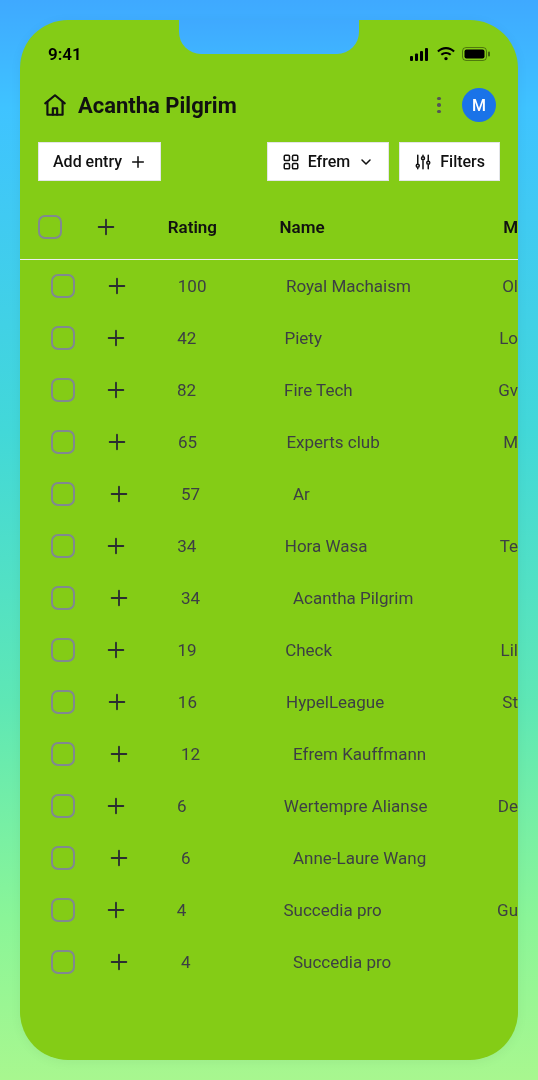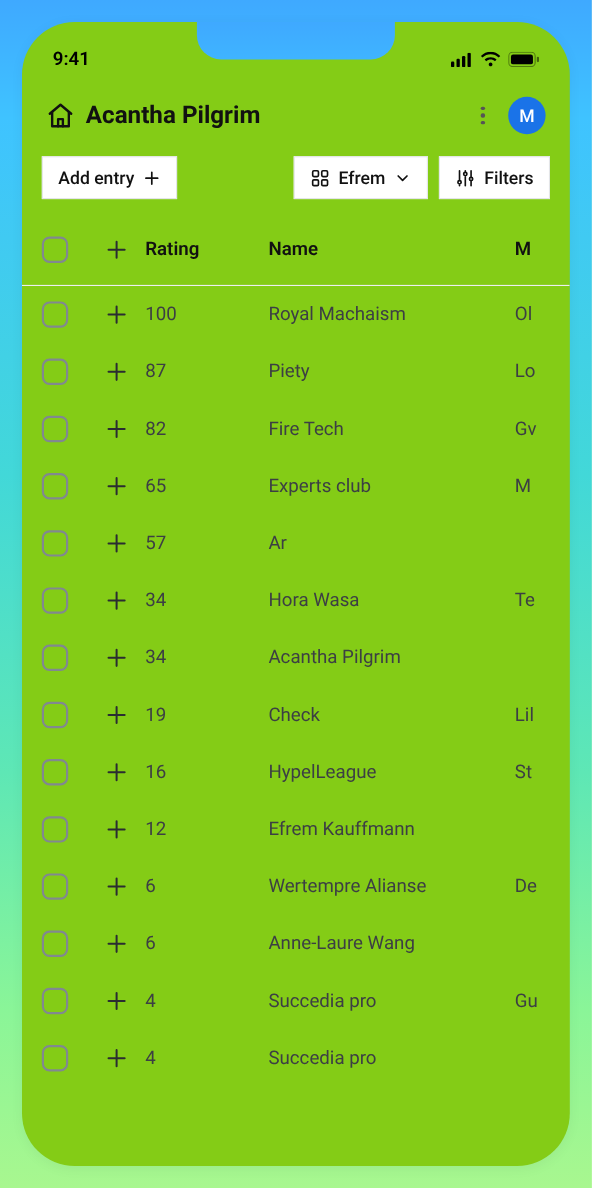--- a/index.html
+++ b/index.html
@@ -75,27 +75,27 @@
     background:#fff;
   }
   .table-wrap { overflow: hidden; }
   .thead {
     display:flex; align-items:center;
     padding: 20px 0 20px 18px;
     border-bottom: 1px solid #eceef0;
   }
   .col-check { width: 44px; display:flex; align-items:center; }
   .col-plus  { width: 48px; display:flex; align-items:center; justify-content:center; }
-  .col-rating{ width: 114px; padding-left: 2px; }
+  .col-rating{ width: 114px; padding-left: 2px; margin-left: 36px; }
   .col-name  { width: 224px; }
   .col-m     { flex: 0 0 auto; }
   .thead .lbl { font-size: 17px; font-weight: 600; color: #111; }
   .row {
     display:flex; align-items:center;
-    padding: 14px 0 14px 18px;
+    padding: 14px 0 14px 31px;
     color: #3c3f44;
     font-size: 17px;
   }
   .checkbox {
     width: 24px; height: 24px; border: 2px solid #818891; border-radius: 7px;
   }
   .plus-icon { display:inline-flex; }
   .cell { white-space: nowrap; overflow: hidden; text-overflow: clip; }
   svg { display:block; }
 </style>
@@ -220,21 +220,21 @@
           <div class="col-check">
             <div class="checkbox"></div>
           </div>
           <div class="col-plus">
             <span class="plus-icon">
               <svg width="22" height="22" viewBox="0 0 24 24" fill="none" stroke="#2a2d31" stroke-width="2" stroke-linecap="round">
                 <path d="M12 4v16M4 12h16"></path>
               </svg>
             </span>
           </div>
-          <div class="col-rating cell">87</div>
+          <div class="col-rating cell">42</div>
           <div class="col-name cell">Piety</div>
           <div class="col-m cell">Lo</div>
         </div>
         <div class="row">
           <div class="col-check">
             <div class="checkbox"></div>
           </div>
           <div class="col-plus">
             <span class="plus-icon">
               <svg width="22" height="22" viewBox="0 0 24 24" fill="none" stroke="#2a2d31" stroke-width="2" stroke-linecap="round">

